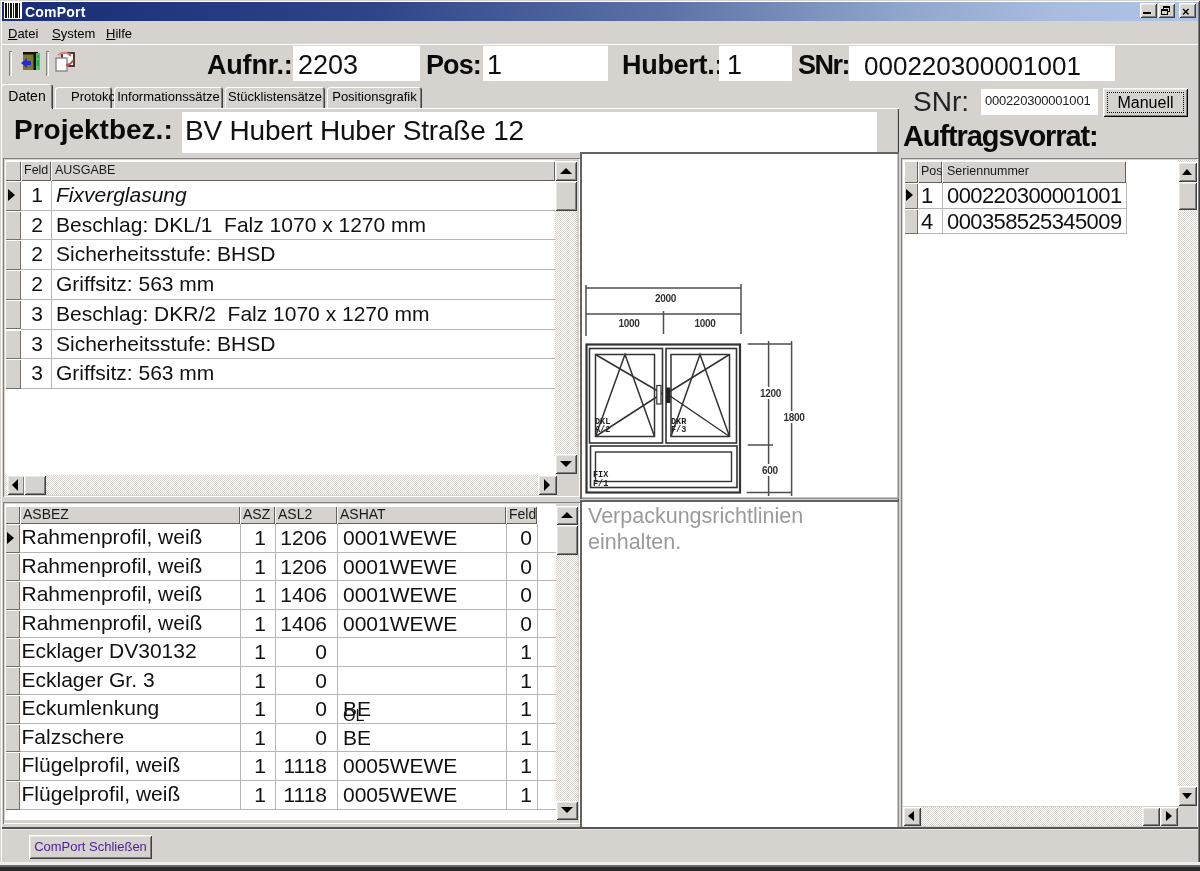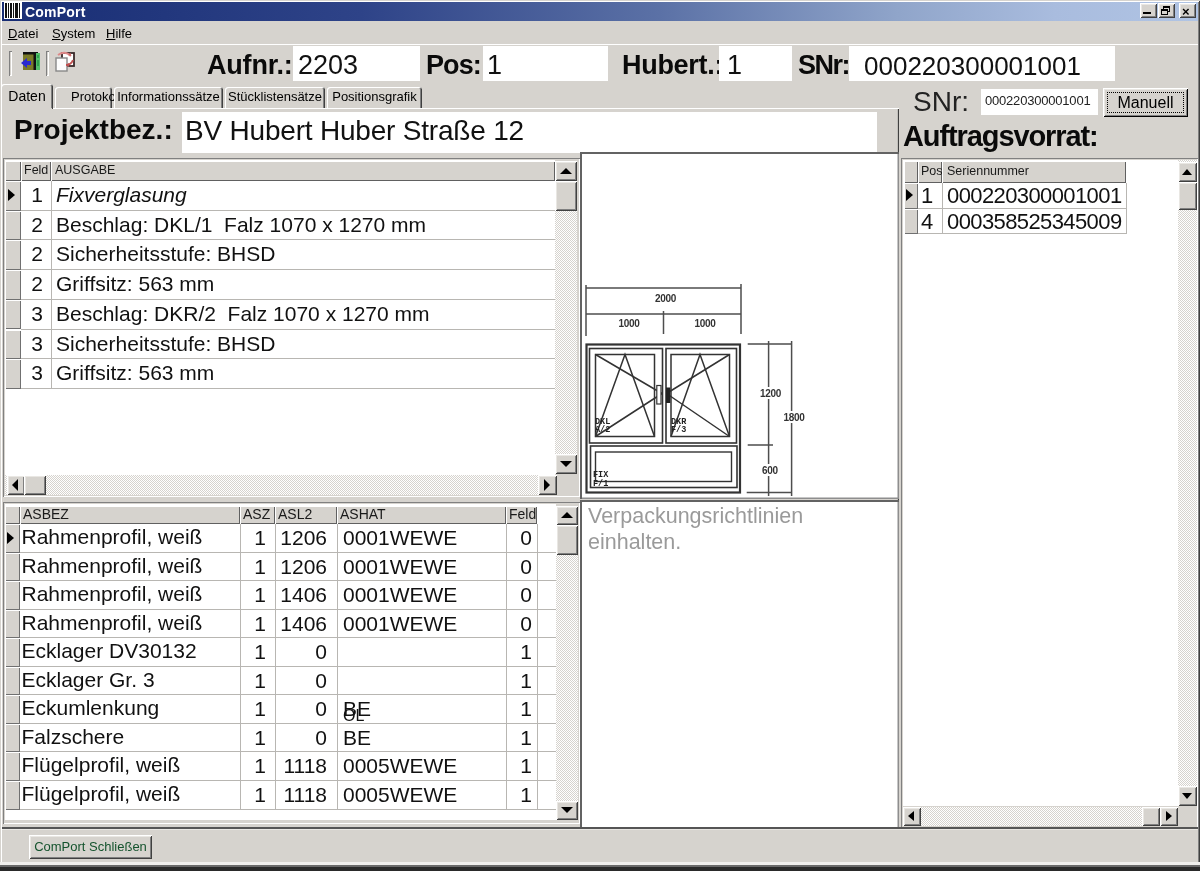--- a/index.html
+++ b/index.html
@@ -303,15 +303,15 @@
 <div class="a sbtrack" style="left:903px;top:807px;width:275px;height:19px;z-index:2;"></div>
 <div class="a sbbtn" style="left:903px;top:807px;width:18px;height:19px;z-index:2;">
     <div class="a" style="left:5px;top:4px;width:0;height:0;border-top:5.5px solid transparent;border-bottom:5.5px solid transparent;border-right:6px solid #000;"></div>
   </div>
 <div class="a sbbtn" style="left:1160px;top:807px;width:18px;height:19px;z-index:2;">
     <div class="a" style="left:6px;top:4px;width:0;height:0;border-top:5.5px solid transparent;border-bottom:5.5px solid transparent;border-left:6px solid #000;"></div>
   </div>
 <div class="a sbbtn" style="left:1142px;top:807px;width:18px;height:19px;z-index:2;"></div>
 <div class="a" style="left:0px;top:827px;width:1200px;height:2px;background:#555;z-index:4;"></div>
 <div class="a" style="left:2px;top:829px;width:1196px;height:33px;background:#d6d3ce;z-index:4;box-shadow:inset 0 1px 0 #e8e6e2;"></div>
-<div class="a raised" style="left:29px;top:835px;width:123px;height:24px;z-index:5;font-size:13px;text-align:center;line-height:23px;color:#14532d;">ComPort Schließen</div>
+<div class="a raised" style="left:29px;top:835px;width:123px;height:24px;z-index:5;font-size:13px;text-align:center;line-height:23px;color:#4c1d95;">ComPort Schließen</div>
 <div class="a" style="left:0px;top:862px;width:1200px;height:3px;background:#f0efed;z-index:51;"></div>
 <div class="a" style="left:0px;top:865px;width:1200px;height:2px;background:#6a6a6a;z-index:51;"></div>
 <div class="a" style="left:0px;top:867px;width:1200px;height:4px;background:#2a2a2a;z-index:51;"></div>
 </body></html>

